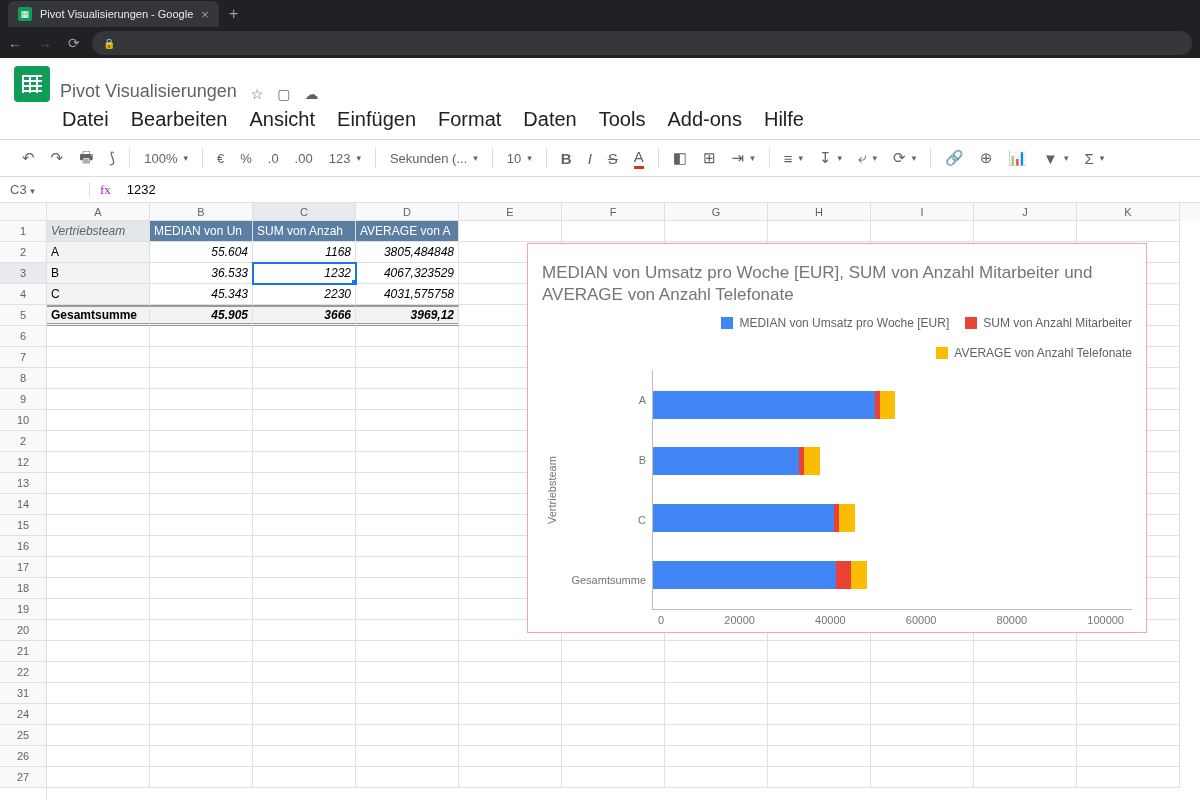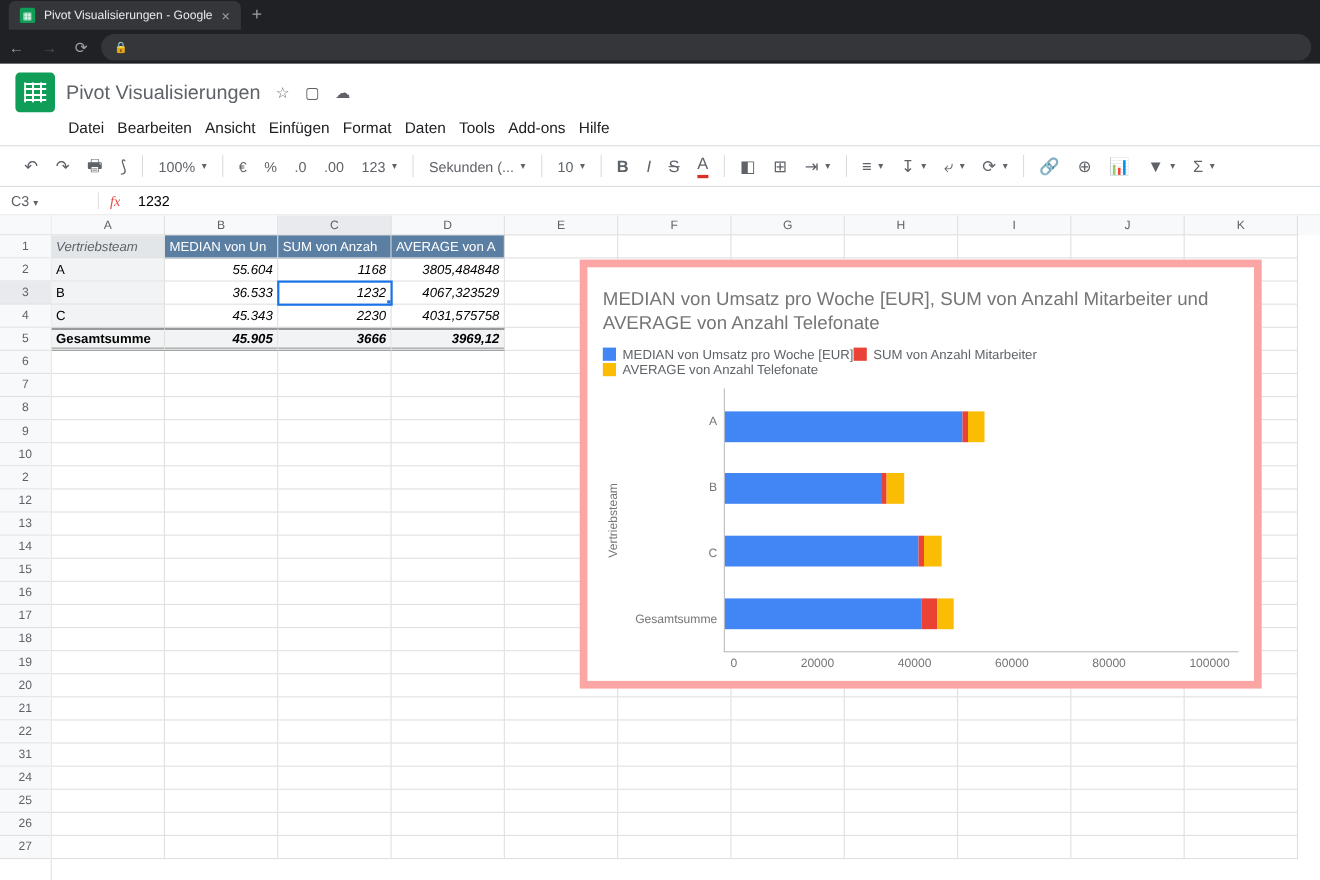--- a/index.html
+++ b/index.html
@@ -9,61 +9,61 @@
 .tab { background:#35363a; height:26px; display:flex; align-items:center; padding:0 10px; border-radius:6px 6px 0 0; font-size:11px; color:#e8eaed; gap:8px; min-width:180px; }
 .tab-favicon { width:14px; height:14px; background:#0f9d58; border-radius:2px; display:flex; align-items:center; justify-content:center; color:#fff; font-size:9px; }
 .tab-close { color:#9aa0a6; font-size:13px; }
 .new-tab { color:#9aa0a6; padding:0 10px; font-size:16px; }
 .addr-bar { display:flex; align-items:center; height:30px; padding:0 8px; gap:12px; }
 .nav-icons { display:flex; gap:16px; color:#9aa0a6; font-size:14px; align-items:center; }
 .nav-icons span { cursor:pointer; }
 .url-pill { flex:1; background:#35363a; border-radius:14px; height:24px; display:flex; align-items:center; padding:0 12px; color:#9aa0a6; font-size:12px; gap:8px; }
 .lock { font-size:10px; }
 .app-header { background:#fff; padding:8px 14px 0; }
-.title-row { display:flex; align-items:center; gap:10px; }
+.title-row { display:flex; align-items:flex-end; gap:10px; }
 .sheets-logo { width:36px; height:36px; background:#0f9d58; border-radius:4px; position:relative; }
 .sheets-logo::after { content:""; position:absolute; inset:9px 8px; background:repeating-linear-gradient(#fff,#fff 2px,transparent 2px,transparent 5px),repeating-linear-gradient(90deg,#fff,#fff 2px,transparent 2px,transparent 7px); background-blend-mode:multiply; }
 .doc-title { font-size:18px; color:#5f6368; }
 .title-icons { color:#5f6368; display:flex; gap:14px; font-size:14px; margin-left:4px; }
-.menu-bar { display:flex; gap:12px; padding:6px 0 8px 48px; font-size:14px; color:#202124; align-items:center; }
+.menu-bar { display:flex; gap:22px; padding:6px 0 8px 48px; font-size:20px; color:#202124; align-items:center; }
 .menu-link { color:#5f6368; text-decoration:underline; margin-left:12px; }
 .toolbar { border-top:1px solid #dadce0; border-bottom:1px solid #dadce0; height:38px; display:flex; align-items:center; padding:0 16px; gap:4px; color:#5f6368; font-size:13px; }
 .tb-sep { width:1px; height:20px; background:#dadce0; margin:0 4px; }
 .tb-item { padding:0 6px; display:flex; align-items:center; gap:3px; cursor:pointer; }
 .dd::after { content:"▾"; font-size:9px; margin-left:3px; color:#5f6368; }
 .tb-icon { font-size:15px; }
 .fontname { min-width:70px; }
 .fontsize { min-width:20px; }
 .color-underline { border-bottom:3px solid #d93025; padding-bottom:1px; }
 .name-box-row { display:flex; align-items:center; height:26px; border-bottom:1px solid #e0e0e0; font-size:13px; }
 .name-box { width:90px; padding:0 10px; color:#5f6368; border-right:1px solid #e0e0e0; }
-.fx { padding:0 10px; color:#ef4444; font-style:italic; font-family:serif; }
+.fx { padding:0 10px; color:#a21caf; font-family:serif; }
 .formula-val { padding:0 6px; }
 .sheet-area { display:flex; height:calc(100% - 58px - 72px - 38px - 26px); background:#fff; position:relative; }
 .row-headers { width:47px; border-right:1px solid #e0e0e0; }
 .rh { height:21px; border-bottom:1px solid #e0e0e0; font-size:11px; color:#5f6368; display:flex; align-items:center; justify-content:center; background:#f8f9fa; }
 .rh.corner { height:18px; }
 .rh.sel { background:#e8eaed; }
 .grid { flex:1; position:relative; }
 .col-headers { display:flex; height:18px; background:#f8f9fa; }
 .ch { border-right:1px solid #e0e0e0; border-bottom:1px solid #e0e0e0; font-size:11px; color:#5f6368; display:flex; align-items:center; justify-content:center; }
 .ch.sel { background:#e8eaed; }
 .row { display:flex; height:21px; }
 .cell { border-right:1px solid #e0e0e0; border-bottom:1px solid #e0e0e0; font-size:12px; padding:0 4px; display:flex; align-items:center; overflow:hidden; white-space:nowrap; }
 .wA{width:103px}.wB{width:103px}.wC{width:103px}.wD{width:103px}.wE{width:103px}.wF{width:103px}.wG{width:103px}.wH{width:103px}.wI{width:103px}.wJ{width:103px}.wK{width:103px}
 .pivot-hdr { background:#e3e6e9; font-style:italic; color:#5f6368; }
 .pivot-hdr2 { background:#5b7ea3; color:#fff; }
 .num { justify-content:flex-end;font-style:italic; }
 .total { font-weight:bold; background:#f1f3f4; border-top:2px solid #999; }
 .total-double { border-bottom:3px double #999 !important; }
 .selected-cell { outline:2px solid #1a73e8; outline-offset:-1px; z-index:3; position:relative; }
 .sel-handle { position:absolute; right:-3px; bottom:-3px; width:6px; height:6px; background:#1a73e8; }
-.chart-box { position:absolute; left:480px; top:40px; width:620px; height:390px; border:7px solid #fca5a5; background:#fff; padding:18px 14px 10px; }
+.chart-box { position:absolute; left:480px; top:40px; width:620px; height:390px; border:1px solid #fca5a5; background:#fff; padding:18px 14px 10px; }
 .chart-title { font-size:17px; color:#757575; margin-bottom:10px; line-height:1.3; }
-.legend { display:flex; flex-wrap:wrap; justify-content:flex-start; font-size:12px; color:#5f6368; margin-bottom:10px; }
+.legend { display:flex; flex-wrap:wrap; justify-content:flex-end; gap:16px; font-size:12px; color:#5f6368; margin-bottom:10px; }
 .lg { display:flex; align-items:center; gap:6px; }
 .sw { width:12px; height:12px; }
 .chart-body { display:flex; height:240px; }
 .ylabel { writing-mode:vertical-rl; transform:rotate(180deg); font-size:11px; color:#757575; text-align:center; padding:0 4px; }
 .ycat { display:flex; flex-direction:column; justify-content:space-around; font-size:11px; color:#757575; text-align:right; padding-right:6px; width:90px; }
 .bars { flex:1; border-left:1px solid #bdbdbd; border-bottom:1px solid #bdbdbd; display:flex; flex-direction:column; justify-content:space-around; padding:6px 0; position:relative; }
 .bar-row { height:28px; display:flex; }
 .seg { height:100%; }
 .xaxis { display:flex; justify-content:space-between; font-size:11px; color:#757575; padding-left:116px; padding-right:8px; margin-top:4px; }
 </style>

